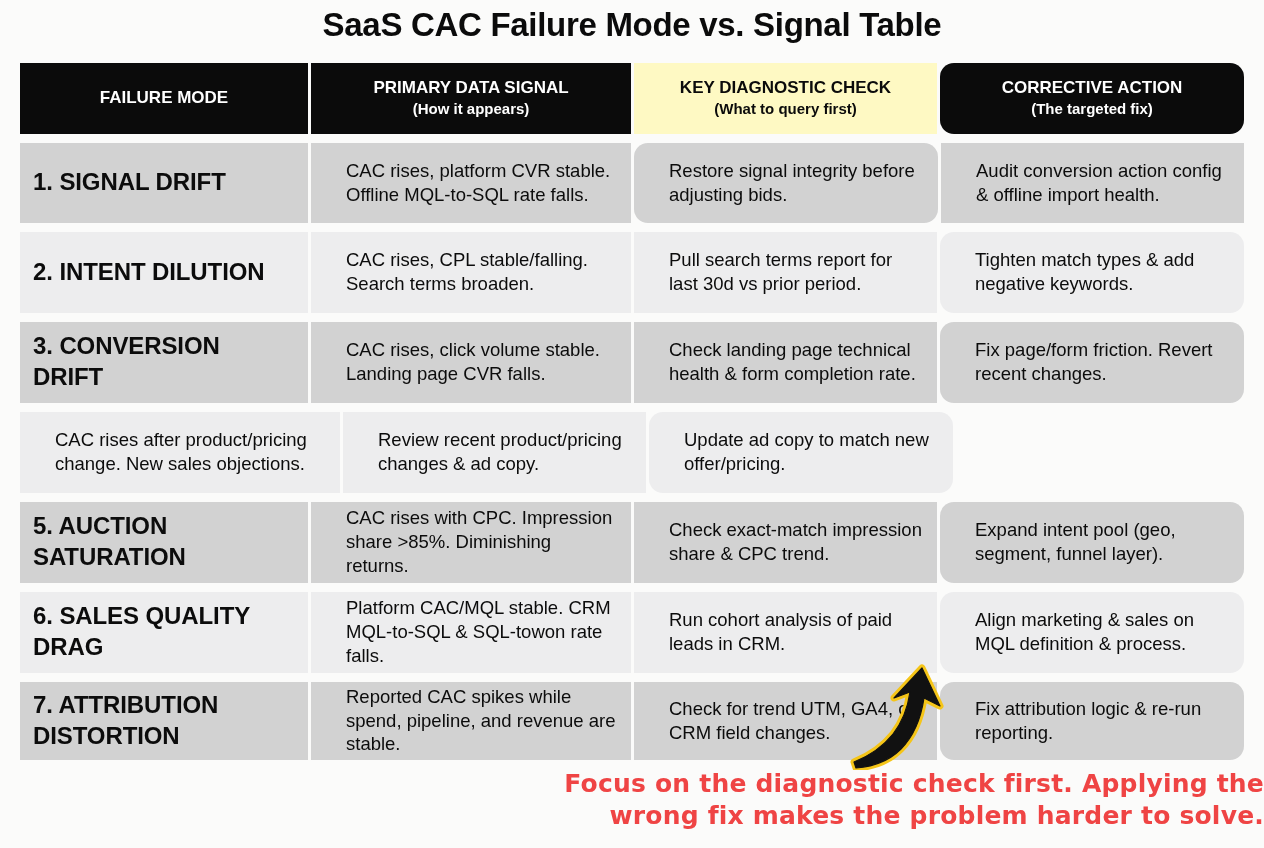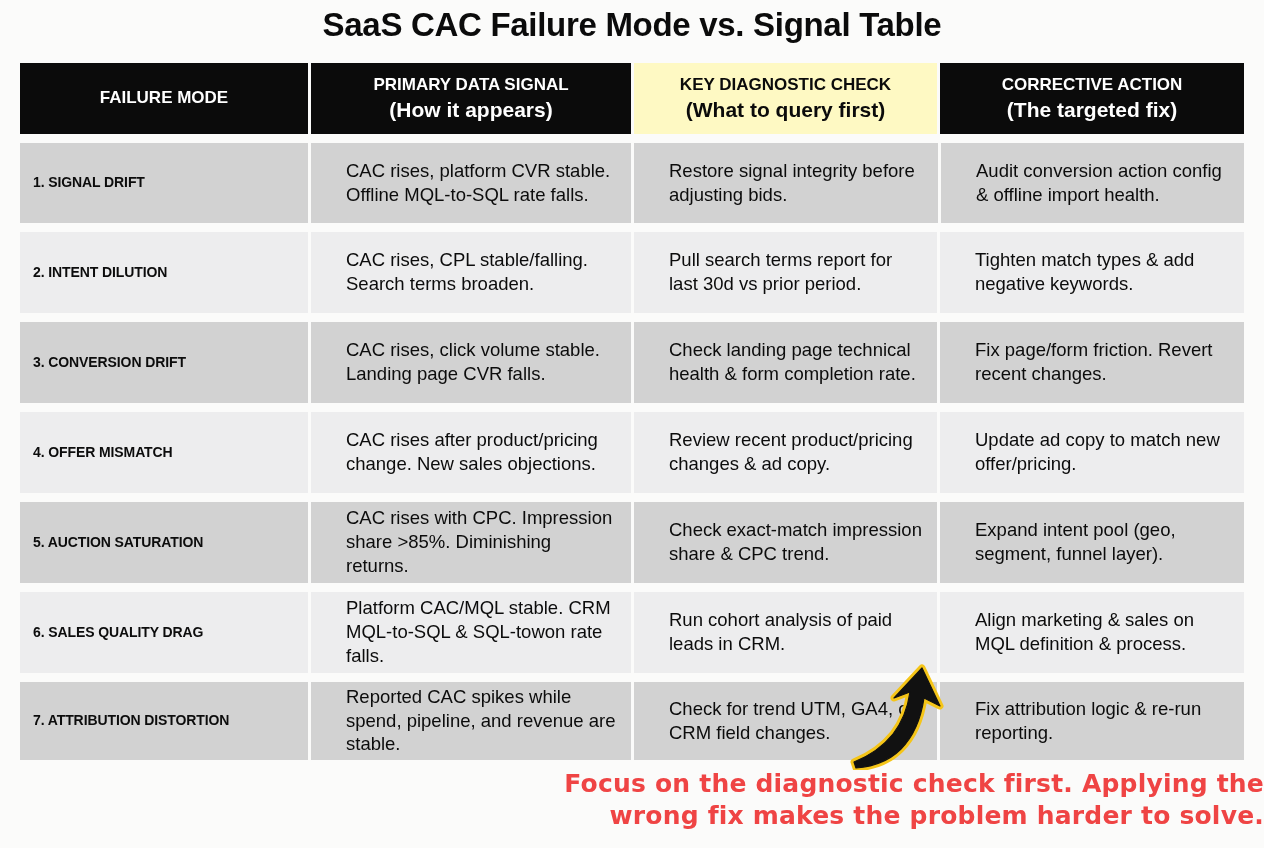--- a/index.html
+++ b/index.html
@@ -46,21 +46,21 @@
     width: 100%;
   }
   .cell {
     box-sizing: border-box;
     padding: 9px 13px 10px 13px;
   }
   
   .c1 { width: 288px; flex: 0 0 288px; }
   .c2 { width: 320px; flex: 0 0 320px; }
   .c3 { width: 303px; flex: 0 0 303px; }
-  .c4 { width: 304px; flex: 0 0 304px; }
+  .c4 { width: 304px; flex: 0 0 304px; border-radius: 14px; }
 
   .head .cell {
     background: #0b0b0b;
     color: #ffffff;
     text-align: center;
     font-weight: bold;
     font-size: 17px;
     line-height: 1.22;
     height: 71px;
     display: flex;
@@ -68,38 +68,38 @@
     align-items: center;
     justify-content: center;
     padding-top: 6px;
     padding-bottom: 6px;
   }
   .head .cell.highlight {
     background: #fef9c3;
     color: #0b0b0b;
   }
   .head .sub {
-    font-size: 21px;
+    font-size: 15px;
     font-weight: bold;
     margin-top: 1px;
   }
 
   .body-row .cell {
     font-size: 18.5px;
     line-height: 1.29;
     min-height: 62px;
     display: flex;
     align-items: center;
   }
   .body-row.odd .cell { background: #d2d2d2; }
   .body-row.even .cell { background: #ededee; }
 
   .body-row .c1 {
     font-weight: bold;
-    font-size: 14px;
+    font-size: 24px;
     letter-spacing: -0.1px;
   }
   .body-row .c2, .body-row .c3, .body-row .c4 {
     font-weight: normal;
     padding-left: 35px;
   }
   .cell-text { display: block; width: 100%; }
 
   
   .r1 .cell { height: 80px; }
@@ -199,23 +199,20 @@
         </div>
       <div class="cell c3">
           <span class="cell-text">Check landing page technical health &amp; form completion rate.</span>
         </div>
       <div class="cell c4">
           <span class="cell-text">Fix page/form friction. Revert recent changes.</span>
         </div>
     </div>
 
     <div class="row body-row even r4">
-      <div class="cell c1">
-          <span class="cell-text">4. OFFER MISMATCH</span>
-        </div>
       <div class="cell c2">
           <span class="cell-text">CAC rises after product/pricing change. New sales objections.</span>
         </div>
       <div class="cell c3">
           <span class="cell-text">Review recent product/pricing changes &amp; ad copy.</span>
         </div>
       <div class="cell c4">
           <span class="cell-text">Update ad copy to match new offer/pricing.</span>
         </div>
     </div>

